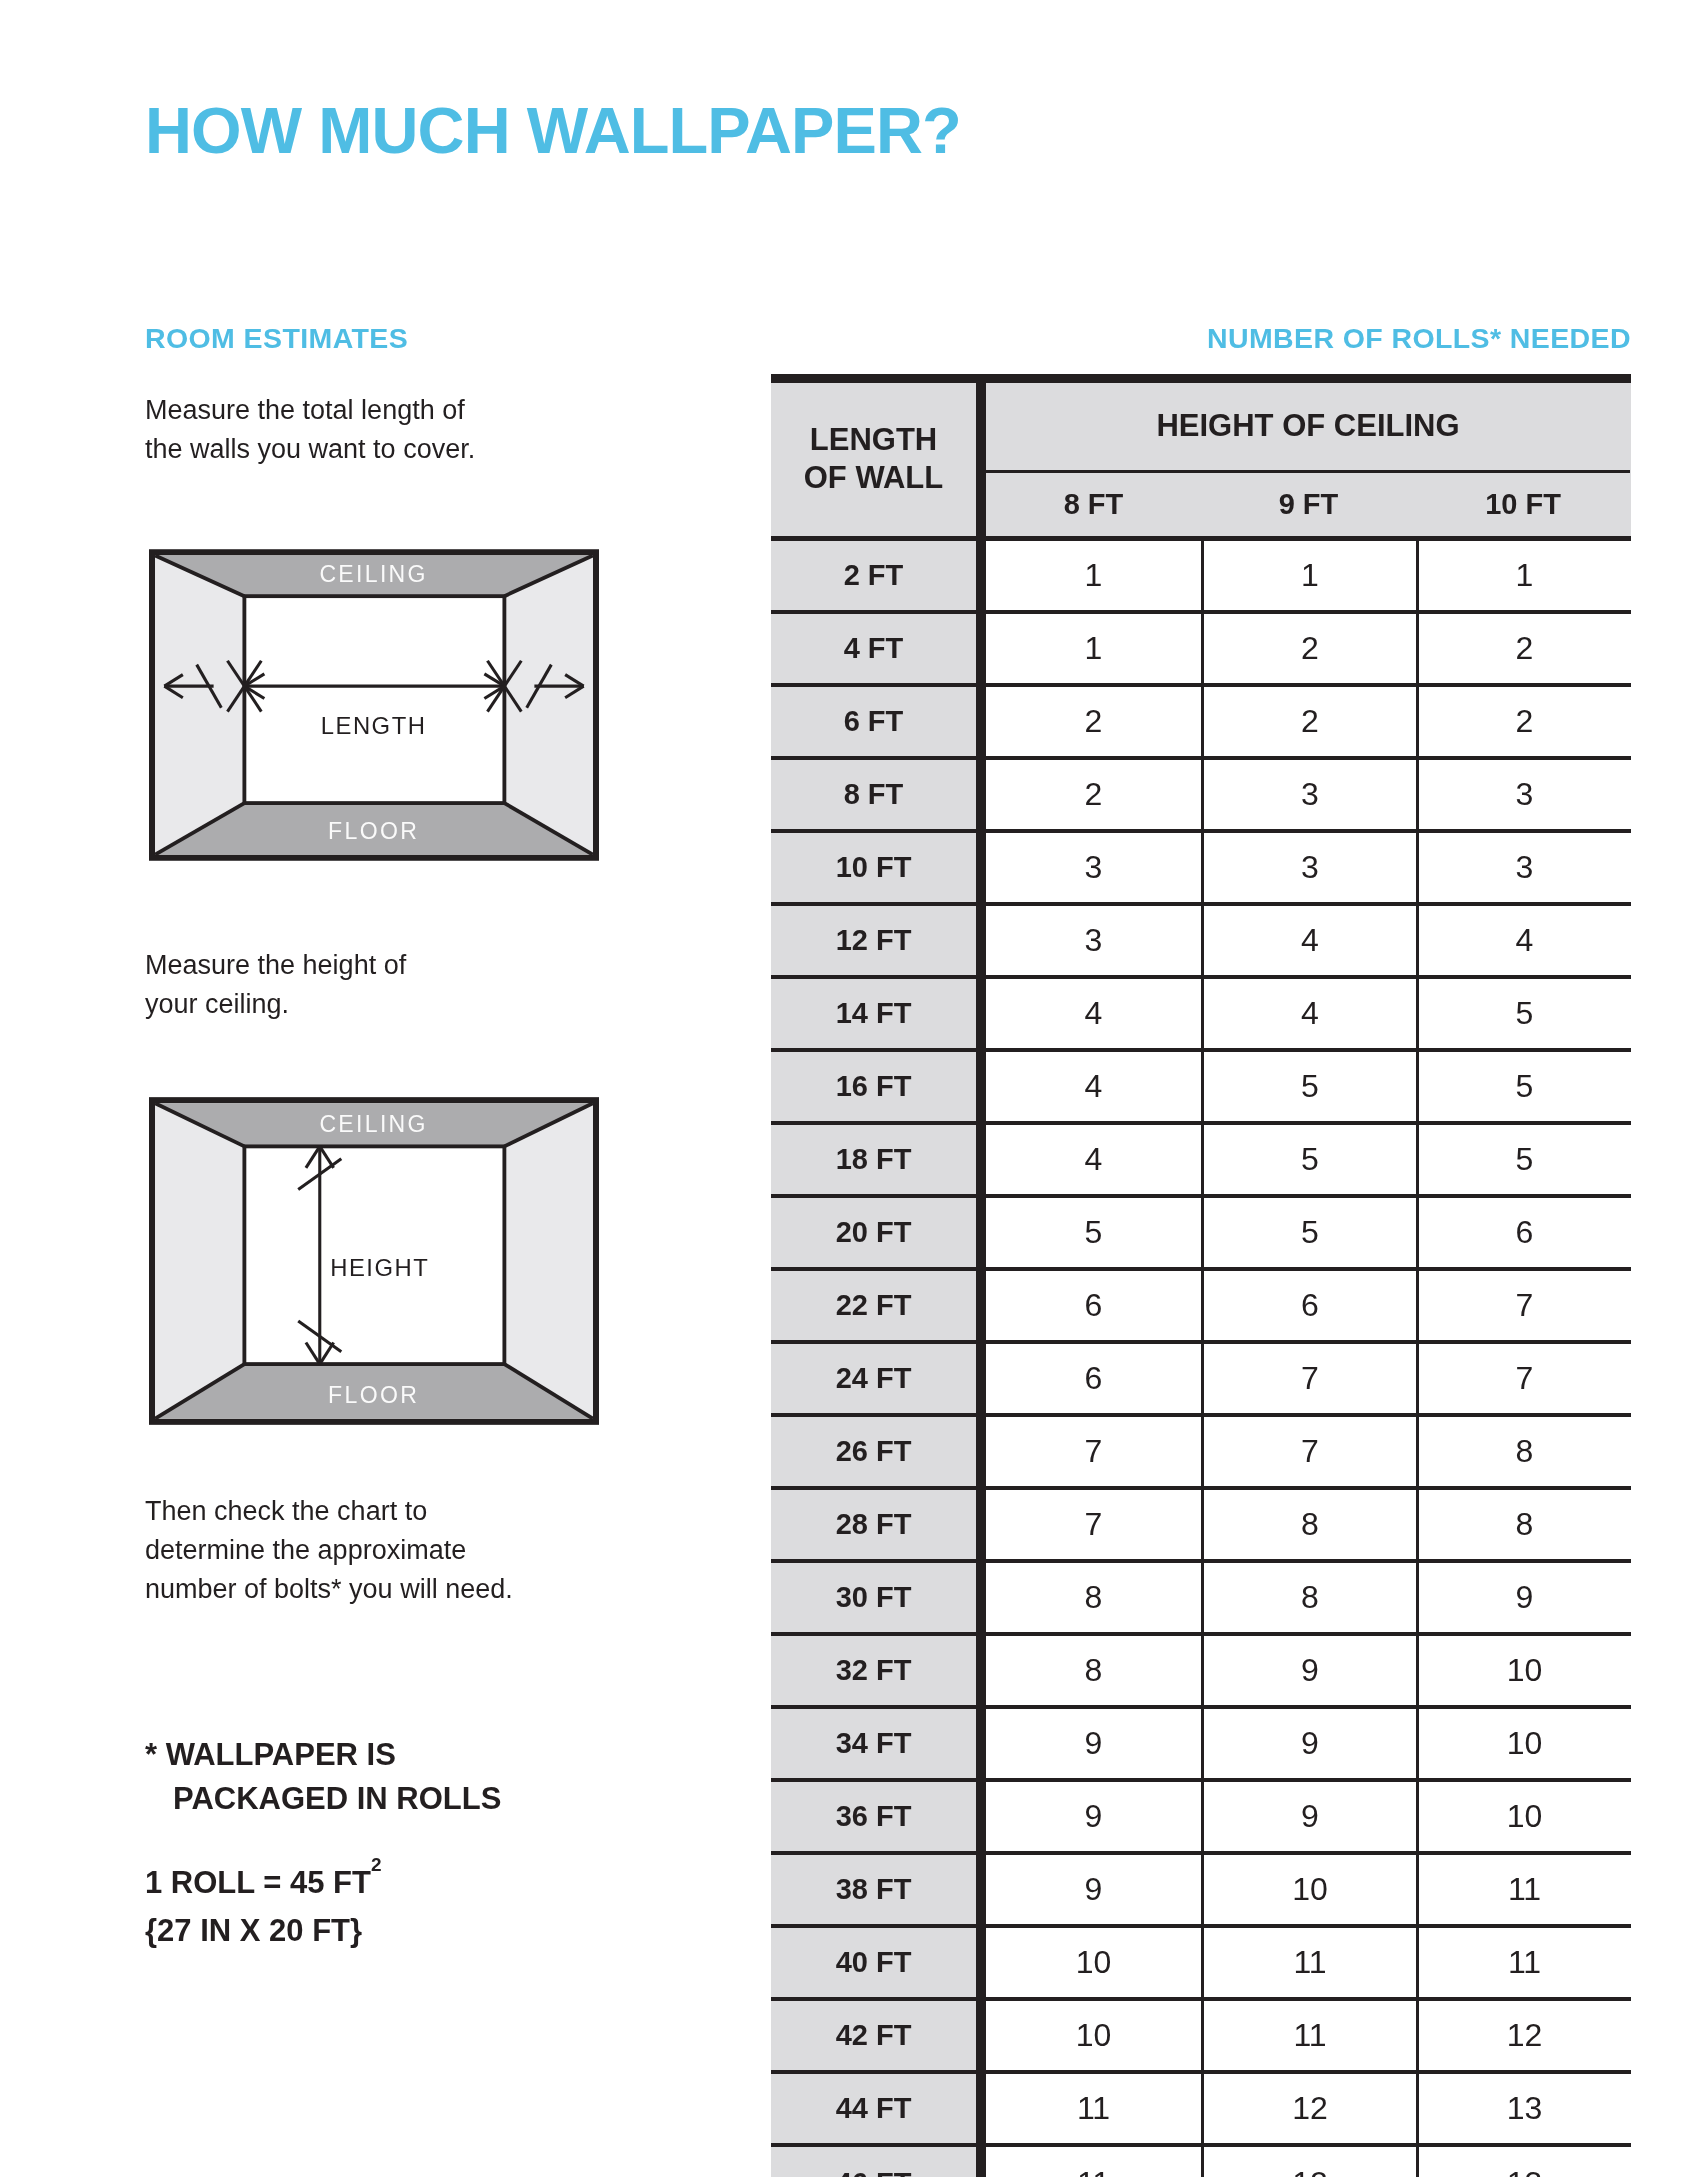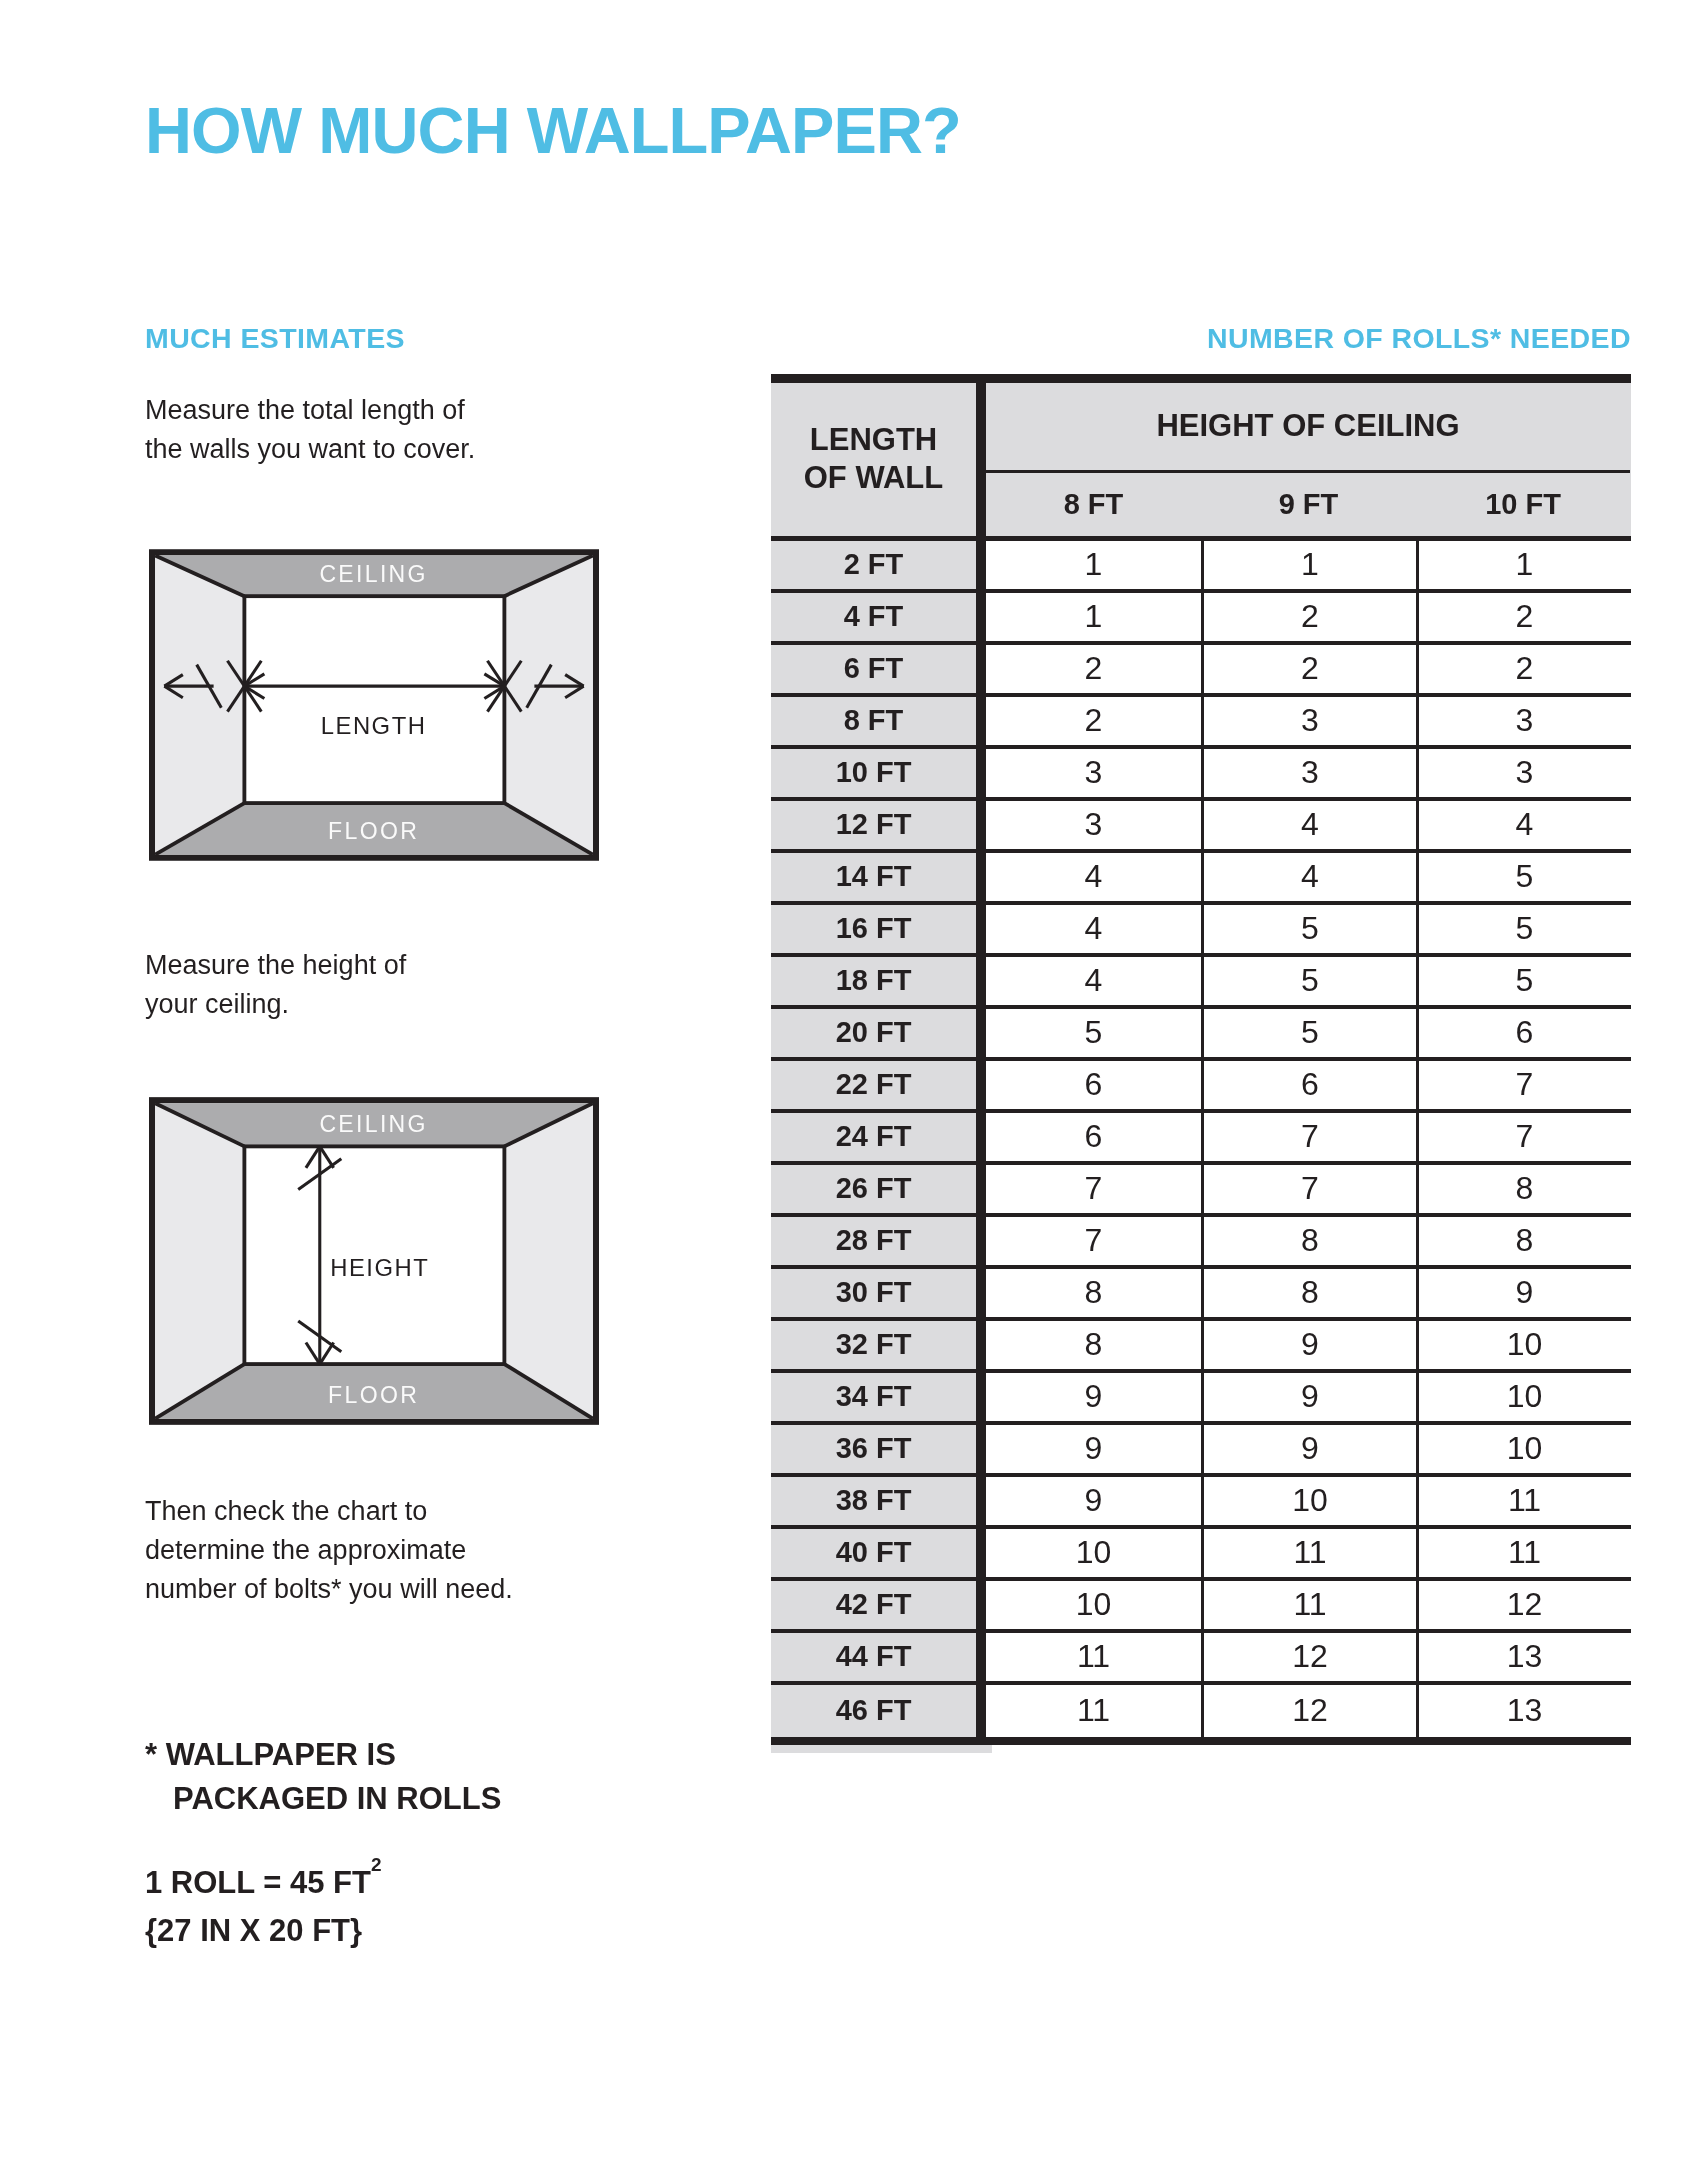--- a/index.html
+++ b/index.html
@@ -48,40 +48,40 @@
   }
   .fthead {
     grid-row:2; border-top:3.5px solid var(--ink);
     display:flex; align-items:center; justify-content:center;
     font-size:29px; font-weight:bold;
   }
   .fthead.c2 { grid-column:2; } .fthead.c3 { grid-column:3; } .fthead.c4 { grid-column:4; }
   .headline { height:5.2px; background:var(--ink); }
   .tr {
     display:grid; grid-template-columns:215px 215px 215px 214px;
-    height:52px; border-bottom:4.3px solid var(--ink); background:#ffffff;
+    height:73px; border-bottom:4.3px solid var(--ink); background:#ffffff;
   }
   .tr:last-child { border-bottom:none; }
   .rowlabel {
     background:var(--table_gray); border-right:10.4px solid var(--ink);
     display:flex; align-items:center; justify-content:center;
     font-size:29px; font-weight:bold;
   }
   .td { display:flex; align-items:center; justify-content:center; font-size:32px; }
   .td.sep { border-left:3.5px solid var(--ink); }
   .stub { width:221px; height:7.8px; background:var(--table_gray); }
 </style>
 </head>
 <body>
 
 <div class="page">
 
   <div class="title">HOW MUCH WALLPAPER?</div>
 
-  <div class="sec-head sec-left">MUCH ESTIMATES</div>
+  <div class="sec-head sec-left">ROOM ESTIMATES</div>
   <div class="sec-head sec-right">NUMBER OF ROLLS* NEEDED</div>
 
   <div class="para" id="para1">
     <div>Measure the total length of</div>
     <div>the walls you want to cover.</div>
   </div>
 
   <div class="diagram" id="diagram1">
     <svg viewBox="0 0 585 405">
       <rect x="4" y="4" width="577" height="397" style="fill:#ffffff;stroke:var(--ink);stroke-width:8"></rect>

